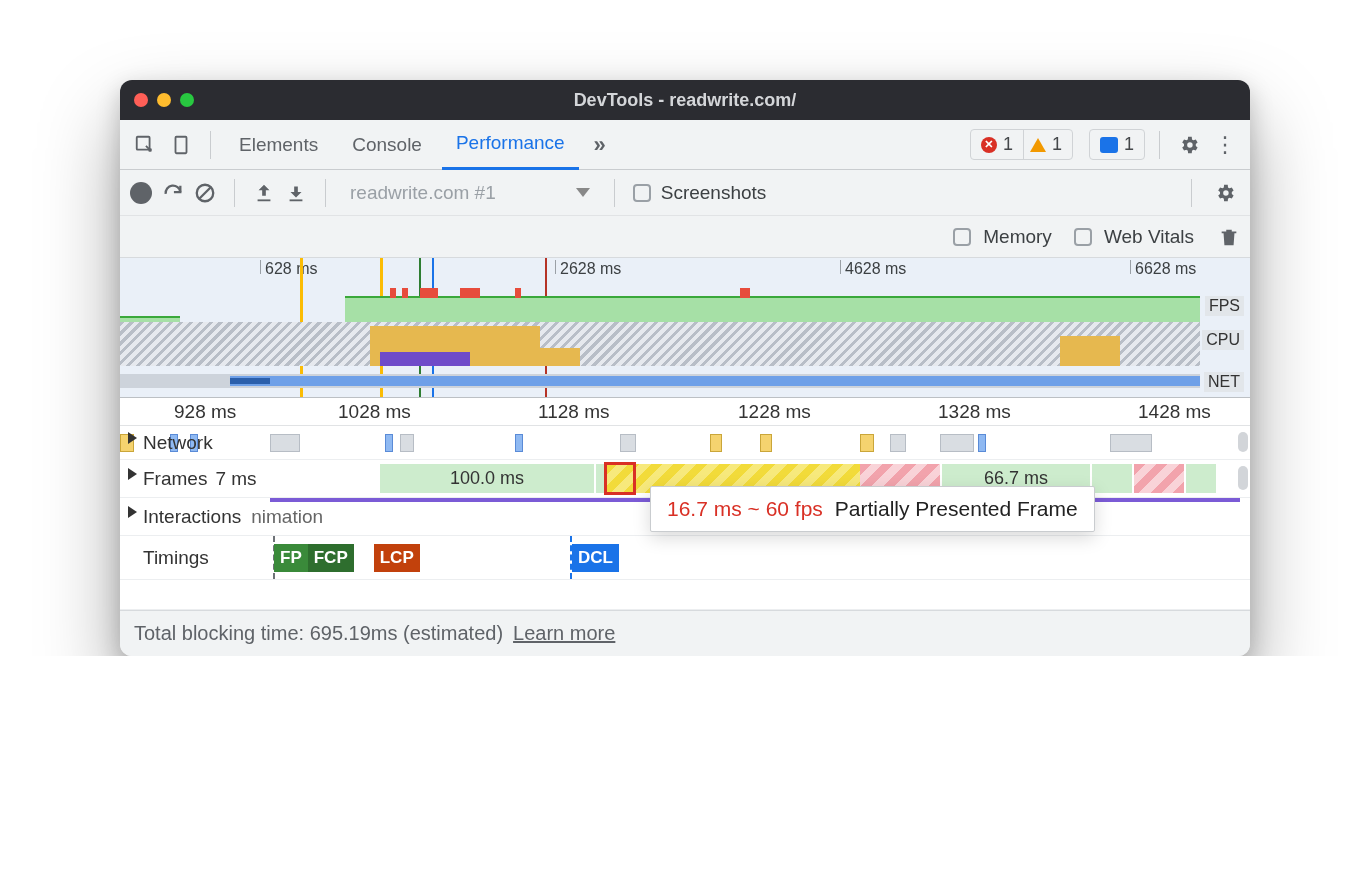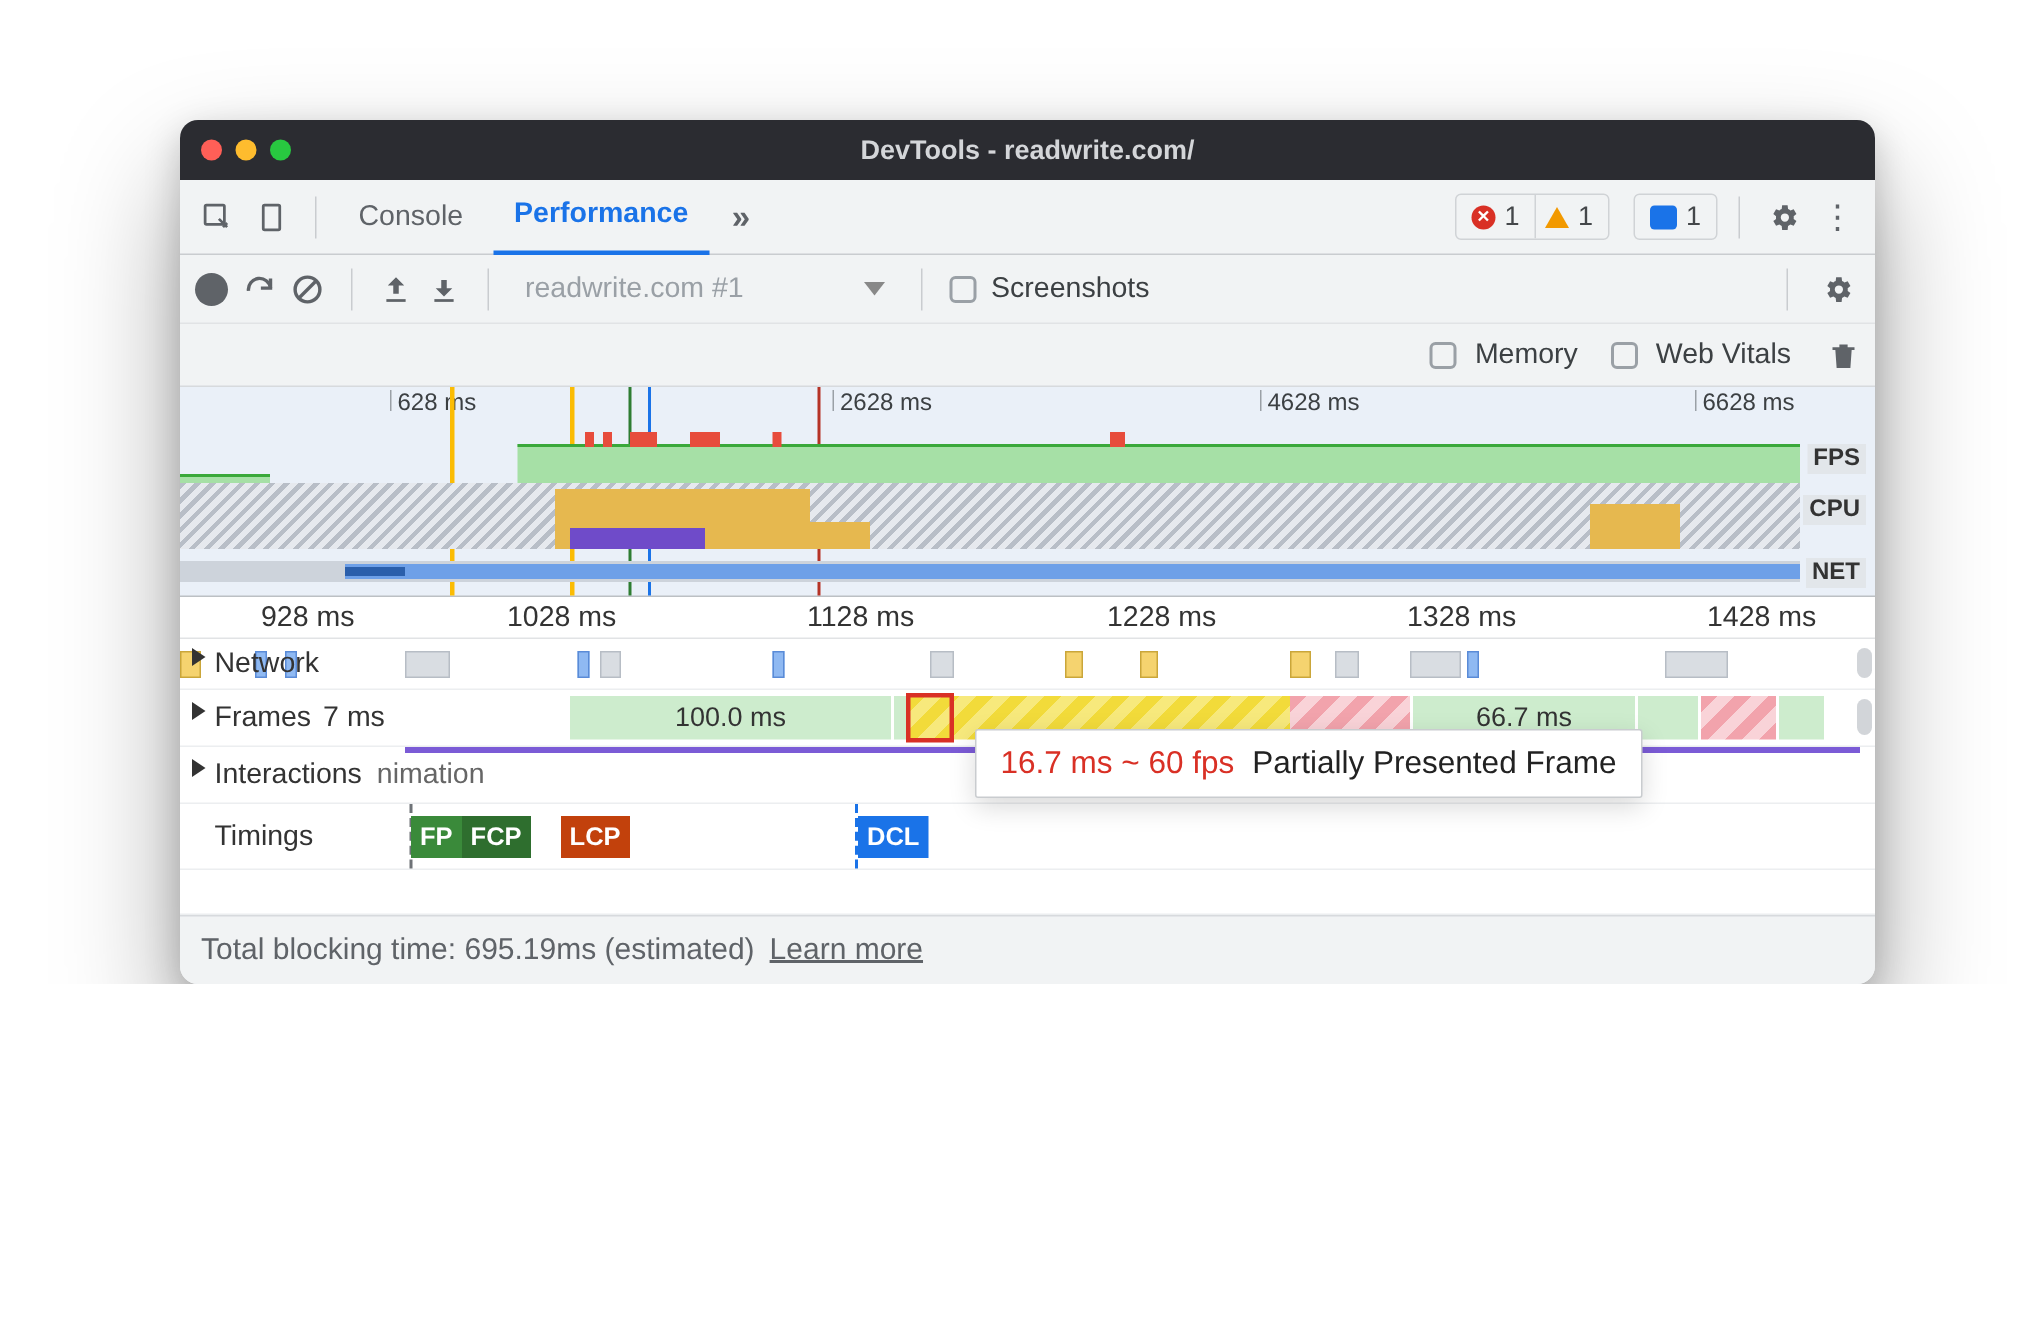--- a/index.html
+++ b/index.html
@@ -33,21 +33,21 @@
   .title { color:#d4d6d9; font-weight:600; font-size:18px; position:absolute; left:0; right:0; text-align:center; }
 
   .tabbar {
     display:flex; align-items:center; height:50px; background:#f1f3f4;
     border-bottom:1px solid #c9cccf; padding:0 10px; gap:6px;
   }
   .tb-icon { width:30px; height:30px; display:flex; align-items:center; justify-content:center; color:#5f6368; }
   .tb-icon svg { width:22px; height:22px; }
   .vdiv { width:1px; height:28px; background:#c9cccf; margin:0 8px; }
   .tab { padding:0 14px; height:50px; display:flex; align-items:center; font-size:19px; color:#5f6368; }
-  .tab.active { color:#1a73e8; border-bottom:3px solid #1a73e8; font-weight:700; }
+  .tab.active { color:#1a73e8; border-bottom:3px solid #1a73e8; font-weight:400; }
   .spacer { flex:1; }
   .badge-group { display:flex; align-items:center; gap:0; border:1px solid #d0d3d6; border-radius:4px; overflow:hidden; }
   .badge { display:flex; align-items:center; gap:6px; padding:4px 10px; font-size:18px; color:#44474a; }
   .badge + .badge { border-left:1px solid #d0d3d6; }
   .ic-err{ width:16px;height:16px;border-radius:50%;background:#d93025;display:inline-flex;align-items:center;justify-content:center;color:#fff;font-size:11px;font-weight:700;}
   .ic-warn{ width:0;height:0;border-left:8px solid transparent;border-right:8px solid transparent;border-bottom:14px solid #f29900;display:inline-block;}
   .ic-msg{ width:18px;height:16px;background:#1a73e8;border-radius:3px;display:inline-block;position:relative;}
 
   .toolbar1 {
     display:flex; align-items:center; height:46px; background:#f1f3f4;
@@ -65,21 +65,21 @@
     border-bottom:1px solid #d7dadd; padding:0 10px; gap:12px;justify-content:flex-end;
   }
   .trash{color:#5f6368;}
 
   .overview {
     position:relative; height:140px; background:#eaf0f8;
     border-bottom:1px solid #bcc0c4;
   }
   .ov-ticks{position:absolute;top:2px;left:0;right:0;font-size:16px;color:#3c4043;}
   .ov-tick{position:absolute;border-left:1px solid #9aa0a6;padding-left:4px;height:14px;}
-  .ov-lane-label{position:absolute;right:6px;font-weight:700;font-size:16px;color:#333;background:#e2e6ea;padding:1px 4px;}
+  .ov-lane-label{position:absolute;right:6px;font-weight:400;font-size:16px;color:#333;background:#e2e6ea;padding:1px 4px;}
   .ov-sel{position:absolute;top:0;bottom:0;width:3px;background:#fbbc04;}
   .ov-line{position:absolute;top:0;bottom:0;width:2px;}
   .ov-fps{position:absolute;left:0;right:50px;top:30px;height:34px;}
   .ov-cpu{position:absolute;left:0;right:50px;top:64px;height:44px;}
   .ov-net{position:absolute;left:0;right:50px;top:112px;height:22px;}
   .ov-net-bg{position:absolute;top:4px;bottom:4px;left:0;right:0;background:#cdd3db;}
   .ov-net-bar{position:absolute;top:6px;bottom:6px;background:#6ea0e8;}
   .fps-block{position:absolute;bottom:0;background:#a6e0a6;border-top:2px solid #3aa83a;}
   .red-tick{position:absolute;top:0;width:6px;height:10px;background:#e74c3c;}
   .hatch{background:repeating-linear-gradient(135deg,#b8bec7 0,#b8bec7 3px,#e6e9ee 3px,#e6e9ee 7px);}
@@ -143,20 +143,21 @@
           <rect x="3" y="3" width="14" height="14" rx="1"></rect>
           <path d="M13 13l6 6M16 19l3-3"></path>
         </svg>
     </div>
     <div class="tb-icon">
       <svg viewBox="0 0 24 24" fill="none" stroke="currentColor" stroke-width="2">
           <rect x="6" y="3" width="12" height="18" rx="1"></rect>
         </svg>
     </div>
     <div class="vdiv"></div>
+    <div class="tab">Elements</div>
     <div class="tab">Console</div>
     <div class="tab active">Performance</div>
     <div class="tb-icon" style="font-size:22px;font-weight:700;">»</div>
     <div class="spacer"></div>
     <div class="badge-group">
       <div class="badge">
         <span class="ic-err">✕</span>
         <span>1</span>
       </div>
       <div class="badge" style="padding-left:6px;">

